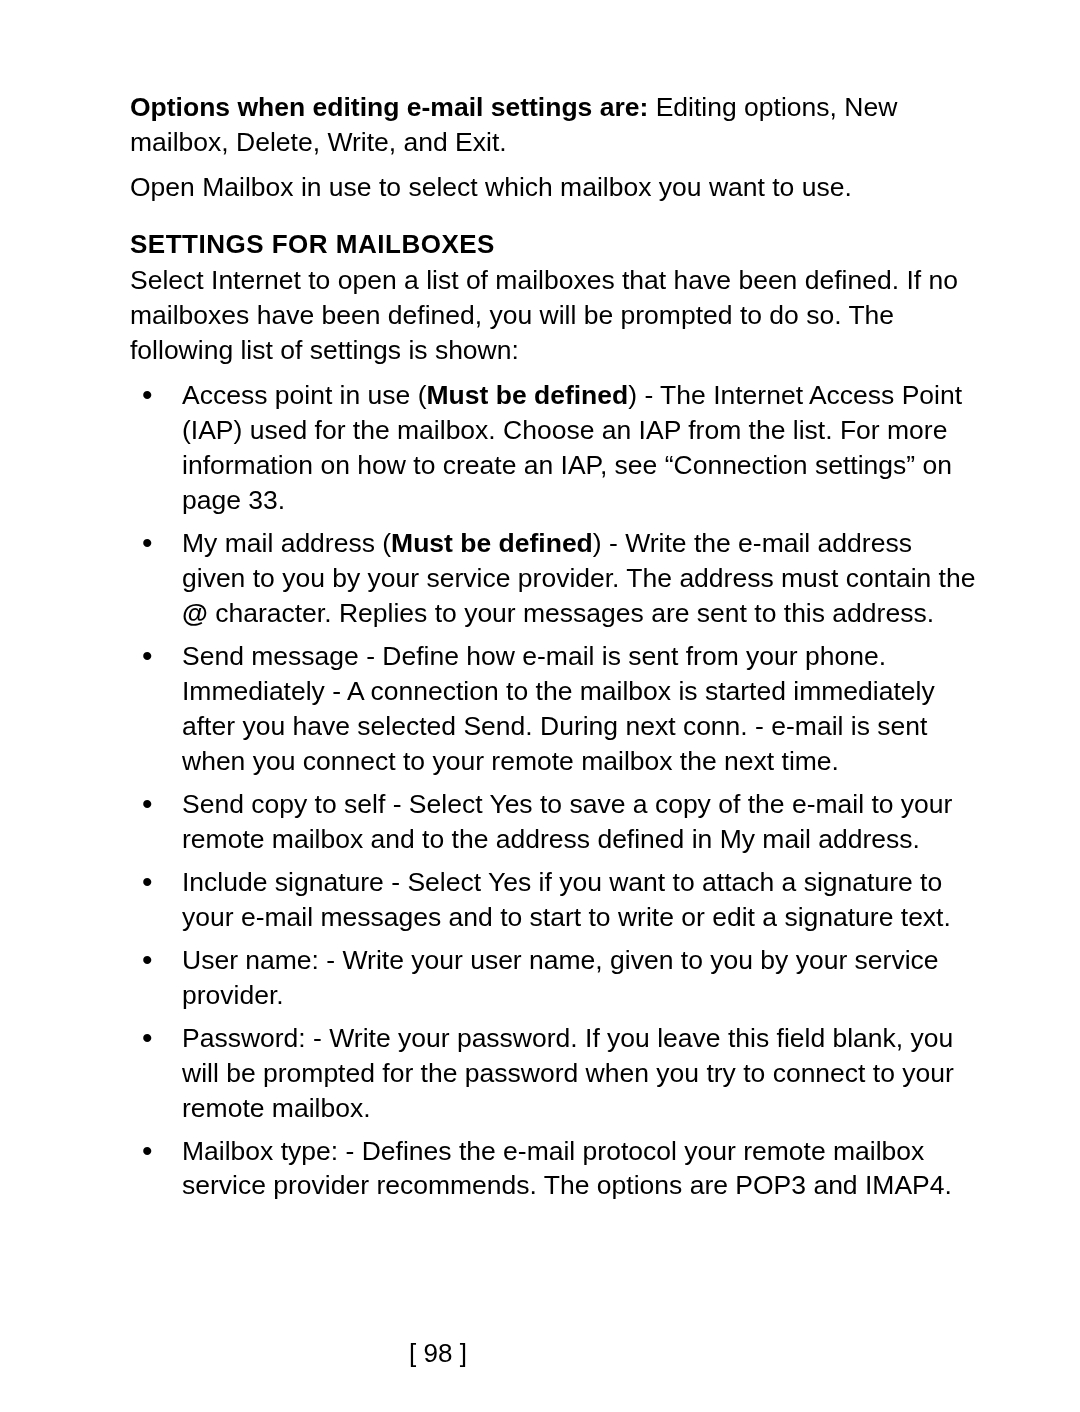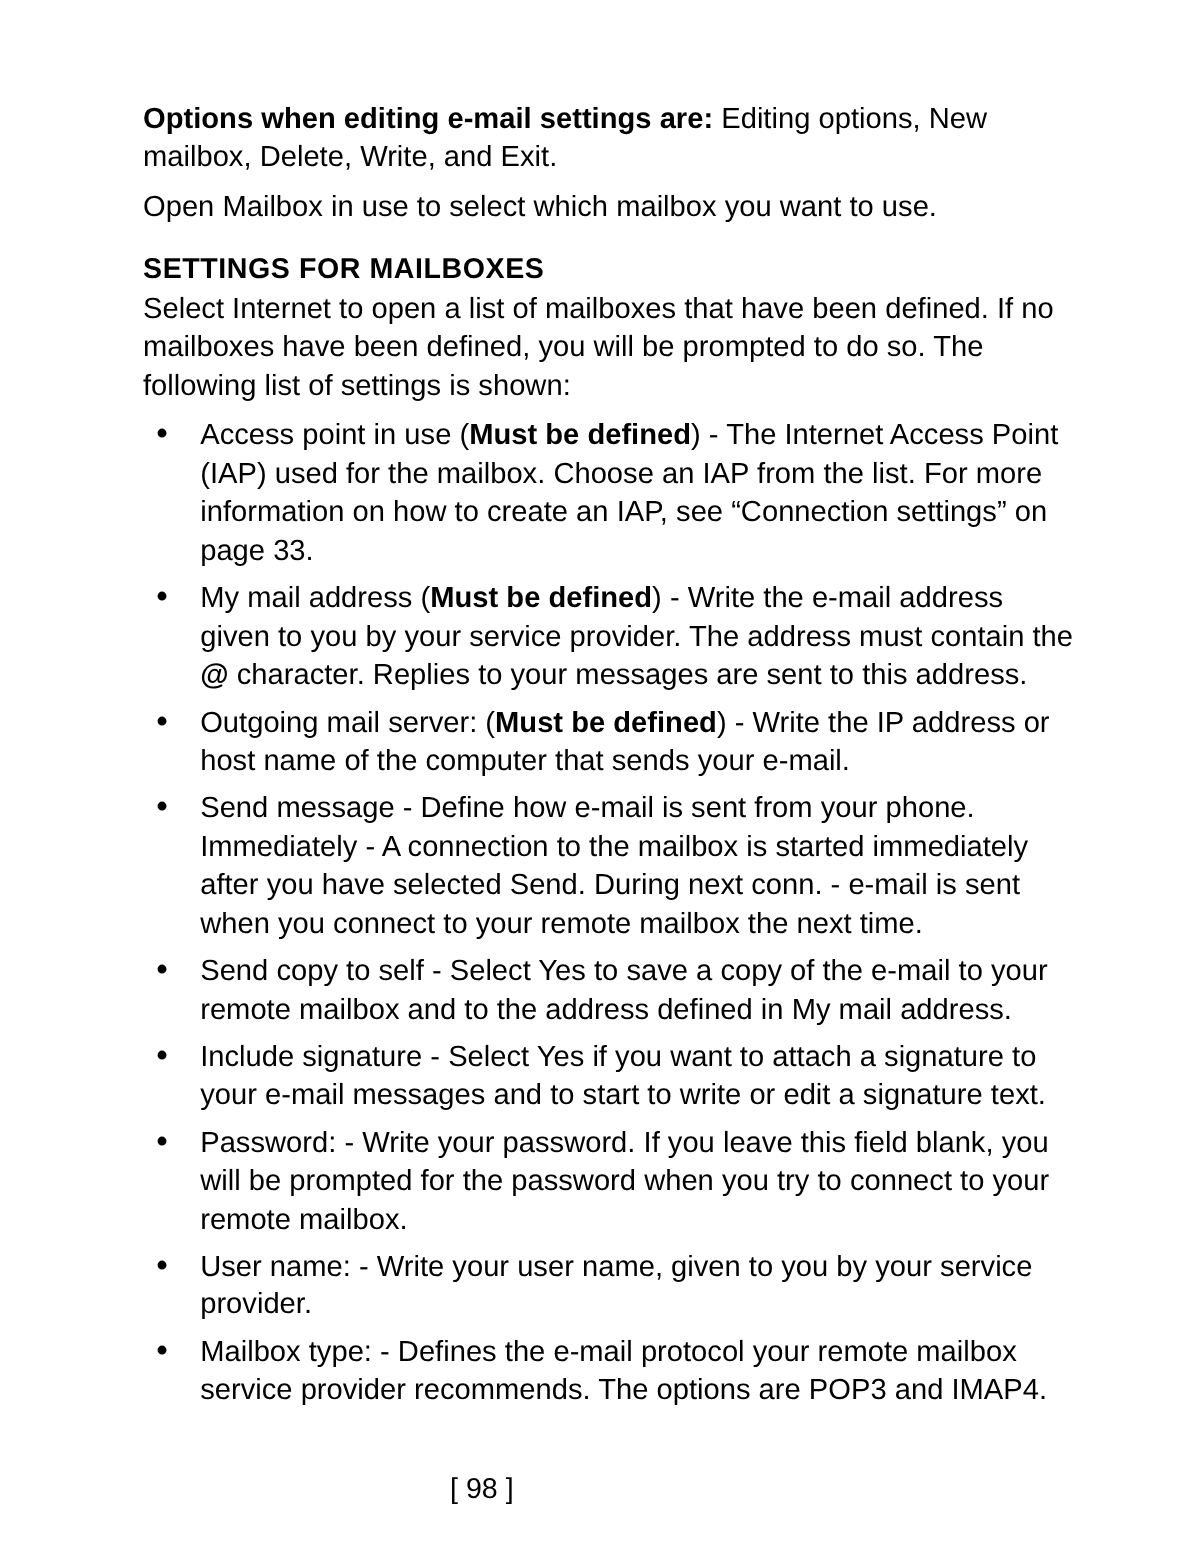--- a/index.html
+++ b/index.html
@@ -87,42 +87,39 @@
 
 
     <li>
       <span class="ital">Access point in use</span><span> (</span><span class="bold">Must be defined</span><span>)</span><span> - The Internet Access Point (IAP) used for the mailbox. Choose an IAP from the list. For more information on how to create an IAP, see “Connection settings” on page 33.</span>
     </li>
 
     <li>
       <span class="ital">My mail address</span><span> (</span><span class="bold">Must be defined</span><span>)</span><span> - Write the e-mail address given to you by your service provider. The address must contain the </span><span class="bold">@</span><span> character. Replies to your messages are sent to this address.</span>
     </li>
 
-    <li>
-      <span class="ital">Outgoing mail server:</span><span> (</span><span class="bold">Must be defined</span><span>)</span><span> - Write the IP address or host name of the computer that sends your e-mail.</span>
-    </li>
 
     <li>
       <span class="ital">Send message</span><span> - Define how e-mail is sent from your phone. </span><span class="ital">Immediately</span><span> - A connection to the mailbox is started immediately after you have selected </span><span class="ital">Send</span><span>. </span><span class="ital">During next conn.</span><span> - e-mail is sent when you connect to your remote mailbox the next time.</span>
     </li>
 
     <li>
       <span class="ital">Send copy to self</span><span> - Select </span><span class="ital">Yes</span><span> to save a copy of the e-mail to your remote mailbox and to the address defined in </span><span class="ital">My mail address</span><span>.</span>
     </li>
 
     <li>
       <span class="ital">Include signature</span><span> - Select </span><span class="ital">Yes</span><span> if you want to attach a signature to your e-mail messages and to start to write or edit a signature text.</span>
     </li>
 
     <li>
-      <span class="ital">Password:</span><span> - Write your password. If you leave this field blank, you will be prompted for the password when you try to connect to your remote mailbox.</span>
+      <span class="ital">User name:</span><span> - Write your user name, given to you by your service provider.</span>
     </li>
 
     <li>
-      <span class="ital">User name:</span><span> - Write your user name, given to you by your service provider.</span>
+      <span class="ital">Password:</span><span> - Write your password. If you leave this field blank, you will be prompted for the password when you try to connect to your remote mailbox.</span>
     </li>
 
 
     <li>
       <span class="ital">Mailbox type:</span><span> - Defines the e-mail protocol your remote mailbox service provider recommends. The options are </span><span class="ital">POP3</span><span> and </span><span class="ital">IMAP4</span><span>.</span>
     </li>
 
   </ul>
 
   <div class="page-num">[ 98 ]</div>

